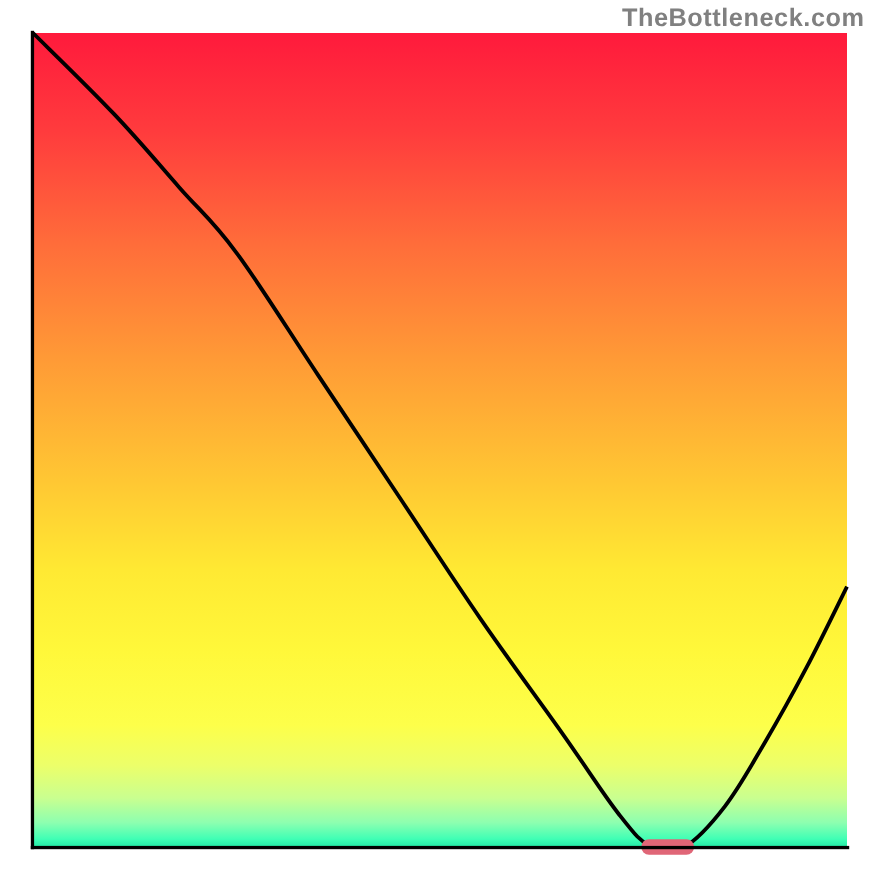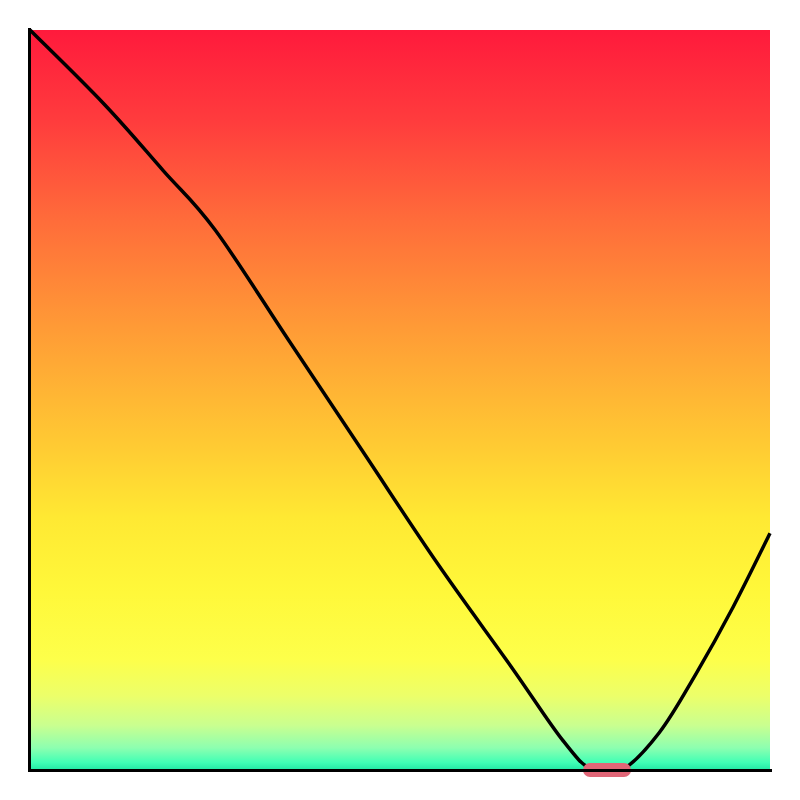--- a/index.html
+++ b/index.html
@@ -81,20 +81,21 @@
     height: 14px;
     border-radius: 7px;
     background: #e06677;
     transform: translate(-50%, -50%);
   }
 </style>
 </head>
 <body>
 
 <div class="container">
+  <div class="watermark">TheBottleneck.com</div>
 
   <div class="plot-area">
     <div class="gradient-bg"></div>
 
     <svg class="curve" viewBox="0 0 740 740" preserveAspectRatio="none">
       <path id="curve-path" d="M 0 0 C 13.32 13.32, 50.024 48.69200000000002, 74 74 C 97.976 99.30799999999998, 113.21999999999998 117.9559999999999, 133.2 140.5999999999999 C 153.17999999999998 163.24399999999991, 162.356 169.16400000000004, 185 199.80000000000007 C 207.644 230.4360000000001, 232.36 270.84000000000003, 259 310.8 C 285.64 350.76, 306.36 381.84000000000003, 333 421.8 C 359.64 461.76, 380.36000000000007 494.17199999999997, 407.00000000000006 532.8 C 433.64000000000004 571.428, 458.356 604.432, 481 636.4 C 503.644 668.3679999999999, 518.1479999999999 691.752, 532.8 710.4 C 547.452 729.048, 551.7439999999999 734.672, 562.4 740 C 573.056 745.328, 580.012 746.66, 592 740 C 603.988 733.34, 615.68 720.316, 629 703 C 642.32 685.684, 652.68 666.444, 666 643.8 C 679.32 621.156, 689.68 602.508, 703 577.2 C 716.32 551.892, 733.34 516.52, 740 503.2" fill="none" stroke-width="3.5" stroke="#000000"></path>
     </svg>
 
     <div id="marker" class="marker" style="left: 577.2px; top: 740px; background: rgb(224, 102, 119);"></div>
 

